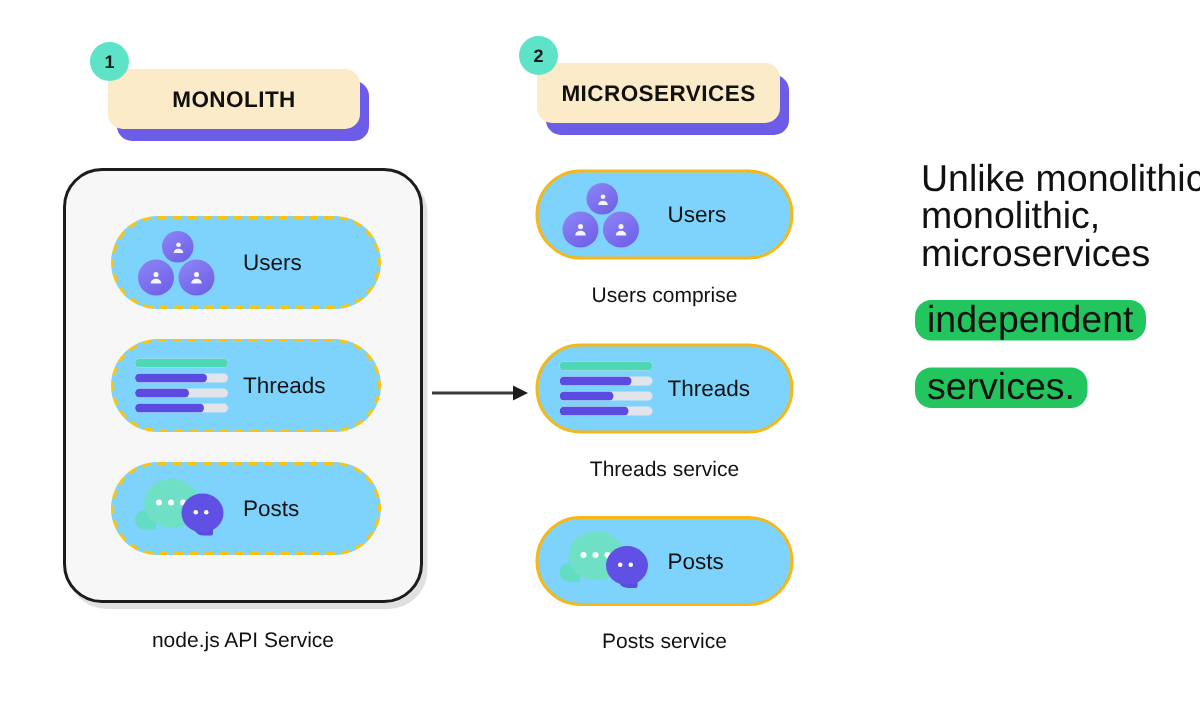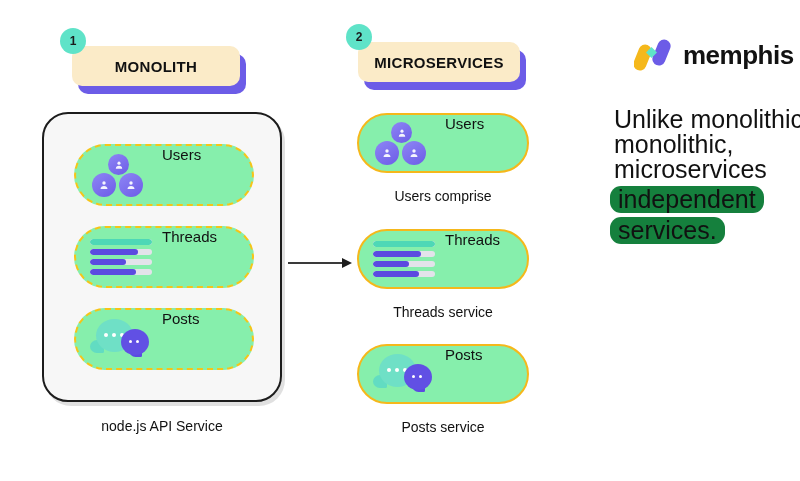--- a/index.html
+++ b/index.html
@@ -42,23 +42,23 @@
     width: 240px; height: 290px;
     background: #F7F7F7;
     border: 2px solid #1c1c1c;
     border-radius: 26px;
     box-shadow: 3px 4px 0 rgba(0,0,0,0.12);
   }
 
   
   .pill {
     position: absolute;
-    background: #86efac;
+    background: #7dd3fc;
     border-radius: 40px;
-    display: flex; align-items: flex-start;
+    display: flex; align-items: center;
   }
   .pill.dashed { border: 2px dashed #F5C518; }
   .pill.solid  { border: 2px solid  #F5B81B; }
 
   .pill-icon {
     width: 74px; height: 100%;
     position: relative; flex: none;
     margin-left: 8px;
   }
   .pill-label {
@@ -101,22 +101,22 @@
   .logo-wrap { position: absolute; left: 634px; top: 38px; display: flex; align-items: center; gap: 9px; }
   .logo-mark { position: relative; width: 40px; height: 34px; flex: none; }
   .logo-text { font-size: 26px; font-weight: 700; color: #121212; letter-spacing: -0.5px; }
 
   .blurb { position: absolute; left: 614px; top: 107px; width: 190px; }
   .blurb-line {
     font-size: 25px; line-height: 25px; color: #111111;
     display: block; width: max-content; max-width: 190px;
   }
   .blurb-line.hl {
-    background: #15803d; border-radius: 11px;
-    padding: 1px 8px; margin-left: -4px; margin-top: 4px;
+    background: #22c55e; border-radius: 11px;
+    padding: 1px 8px; margin-left: -4px; margin-top: 18px;
   }
 </style>
 </head>
 <body>
 
 <div class="canvas">
 
   <div class="hdr-wrap" style="left:72px; top:46px; width:168px; height:40px;">
     <div class="hdr-shadow"></div>
     <div class="hdr-card">
@@ -267,30 +267,20 @@
         <div class="bub-tail" style="width:13px;height:13px;left:41px;top:28px;background:#5B4BE0;"></div>
         <div class="bub" style="width:28px;height:26px;left:33px;top:13px;background:#6150E4;"></div>
         <div class="dot" style="width:3px;height:3px;left:41px;top:24px;"></div>
         <div class="dot" style="width:3px;height:3px;left:48px;top:24px;"></div>
       </div>
     </div>
     <span class="pill-label">Posts</span>
   </div>
   <div class="caption" style="left:357px; top:419px; width:172px;">Posts service</div>
 
-  <div class="logo-wrap">
-    <div class="logo-mark">
-      <svg width="40" height="34" viewBox="0 0 40 34">
-        <rect x="2" y="6" width="13" height="27" rx="6.5" fill="#F5B81B" transform="rotate(22 8.5 19.5)"></rect>
-        <rect x="21" y="1" width="13" height="27" rx="6.5" fill="#6C5CE7" transform="rotate(22 27.5 14.5)"></rect>
-        <path d="M17.5 9 L23 14.5 L17.5 20 L12 14.5 Z" fill="#5FE3C8"></path>
-      </svg>
-    </div>
-    <span class="logo-text">memphis</span>
-  </div>
 
   <div class="blurb">
     <span class="blurb-line">Unlike monolithic</span>
     <span class="blurb-line">monolithic,</span>
     <span class="blurb-line">microservices</span>
     <span class="blurb-line hl">independent</span>
     <span class="blurb-line hl">services.</span>
   </div>
 
 </div>

